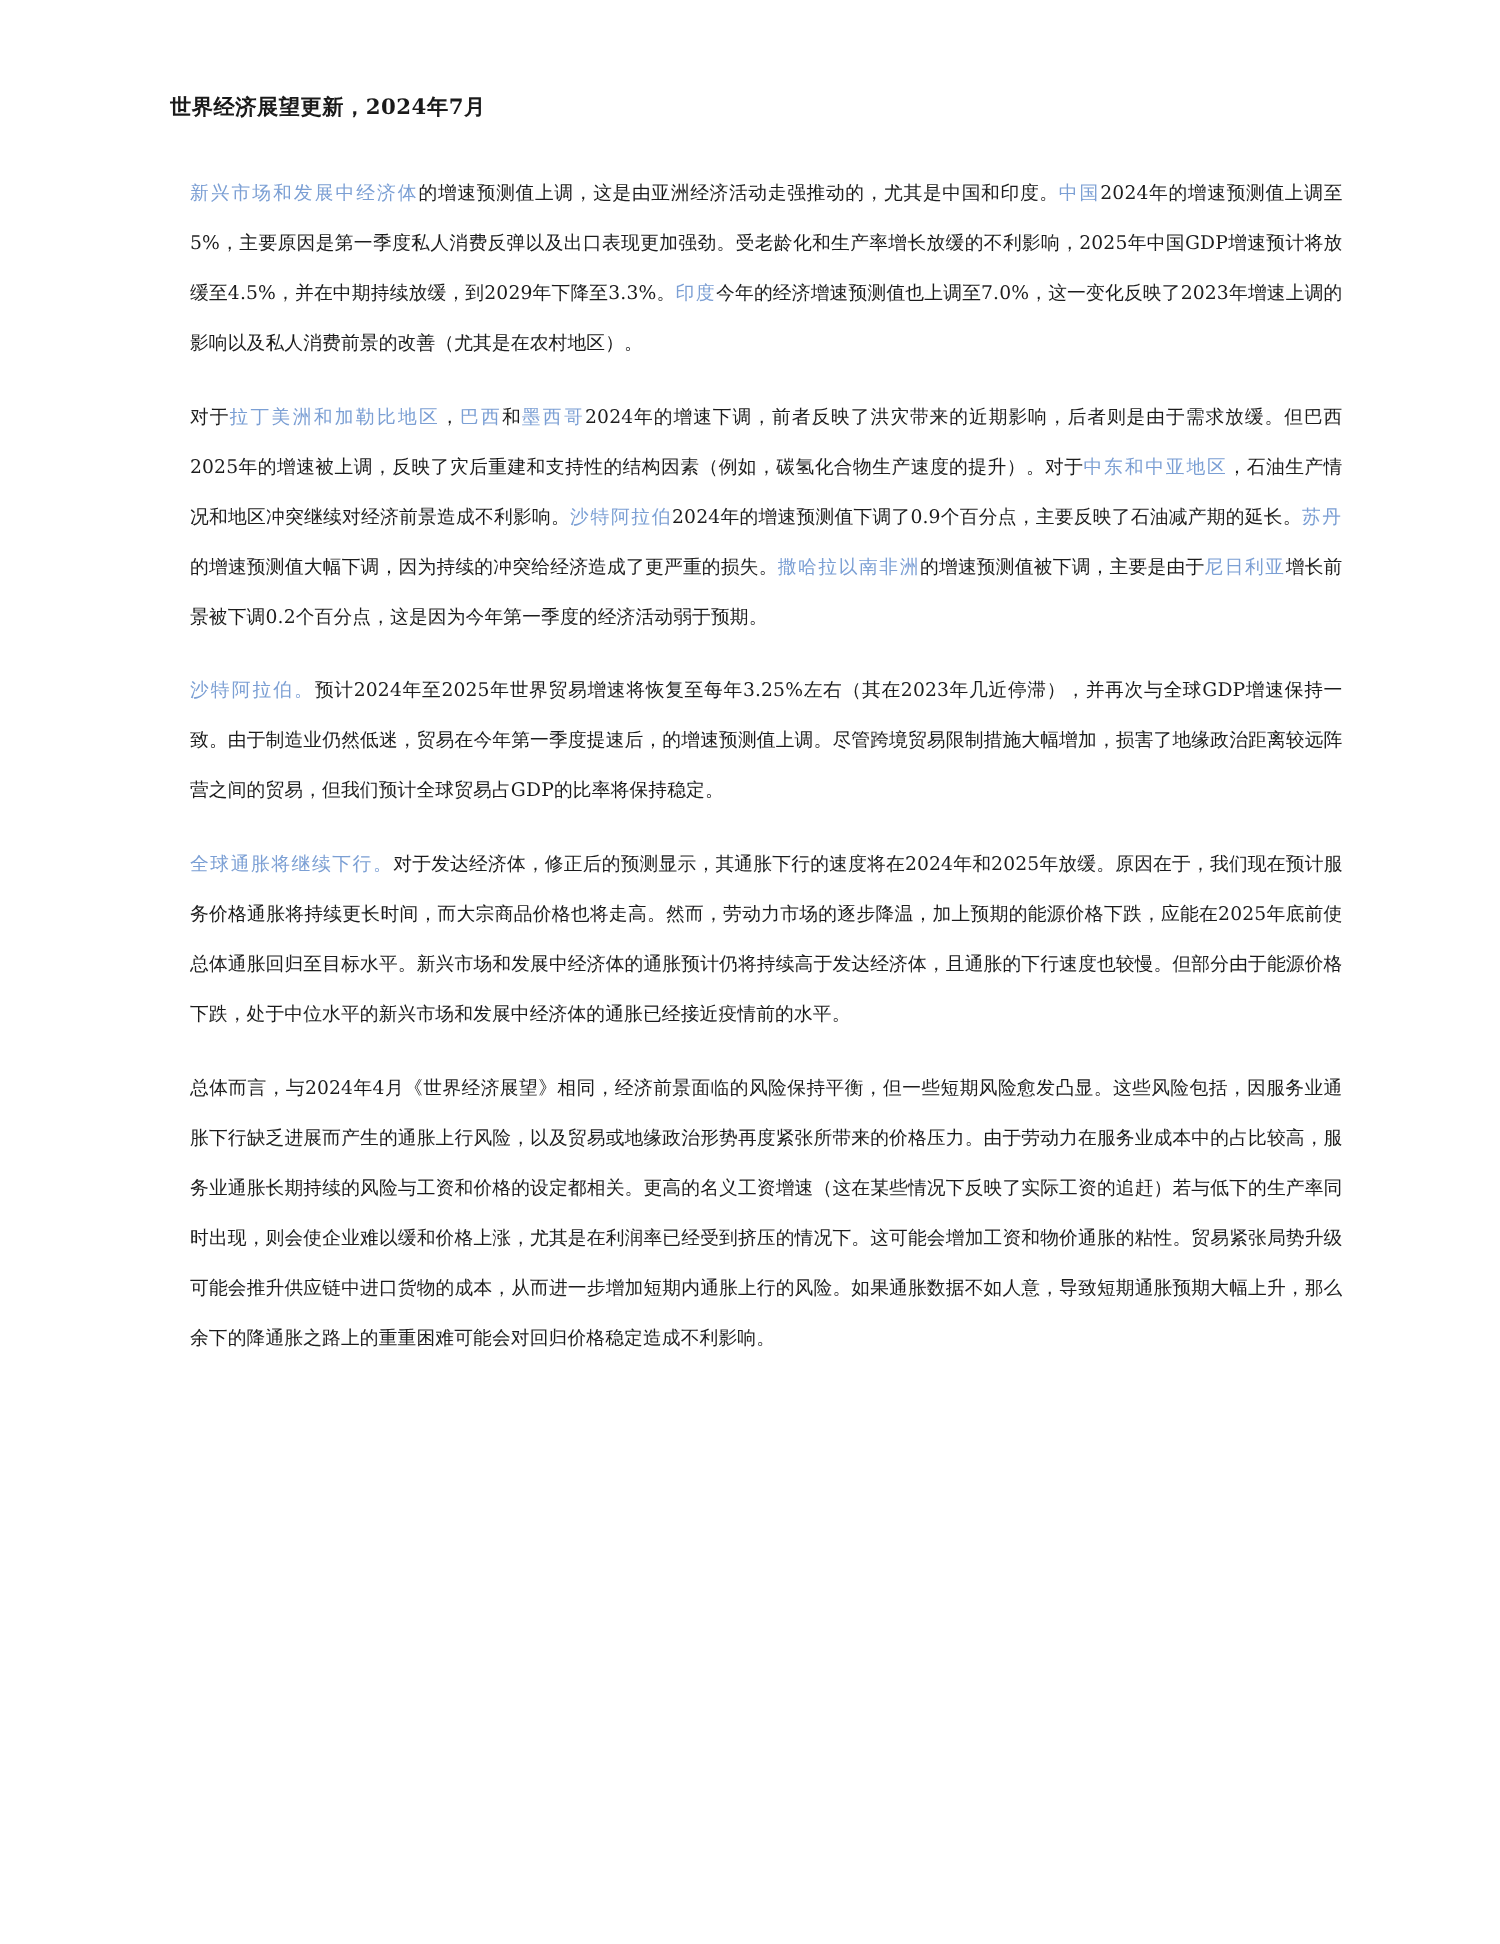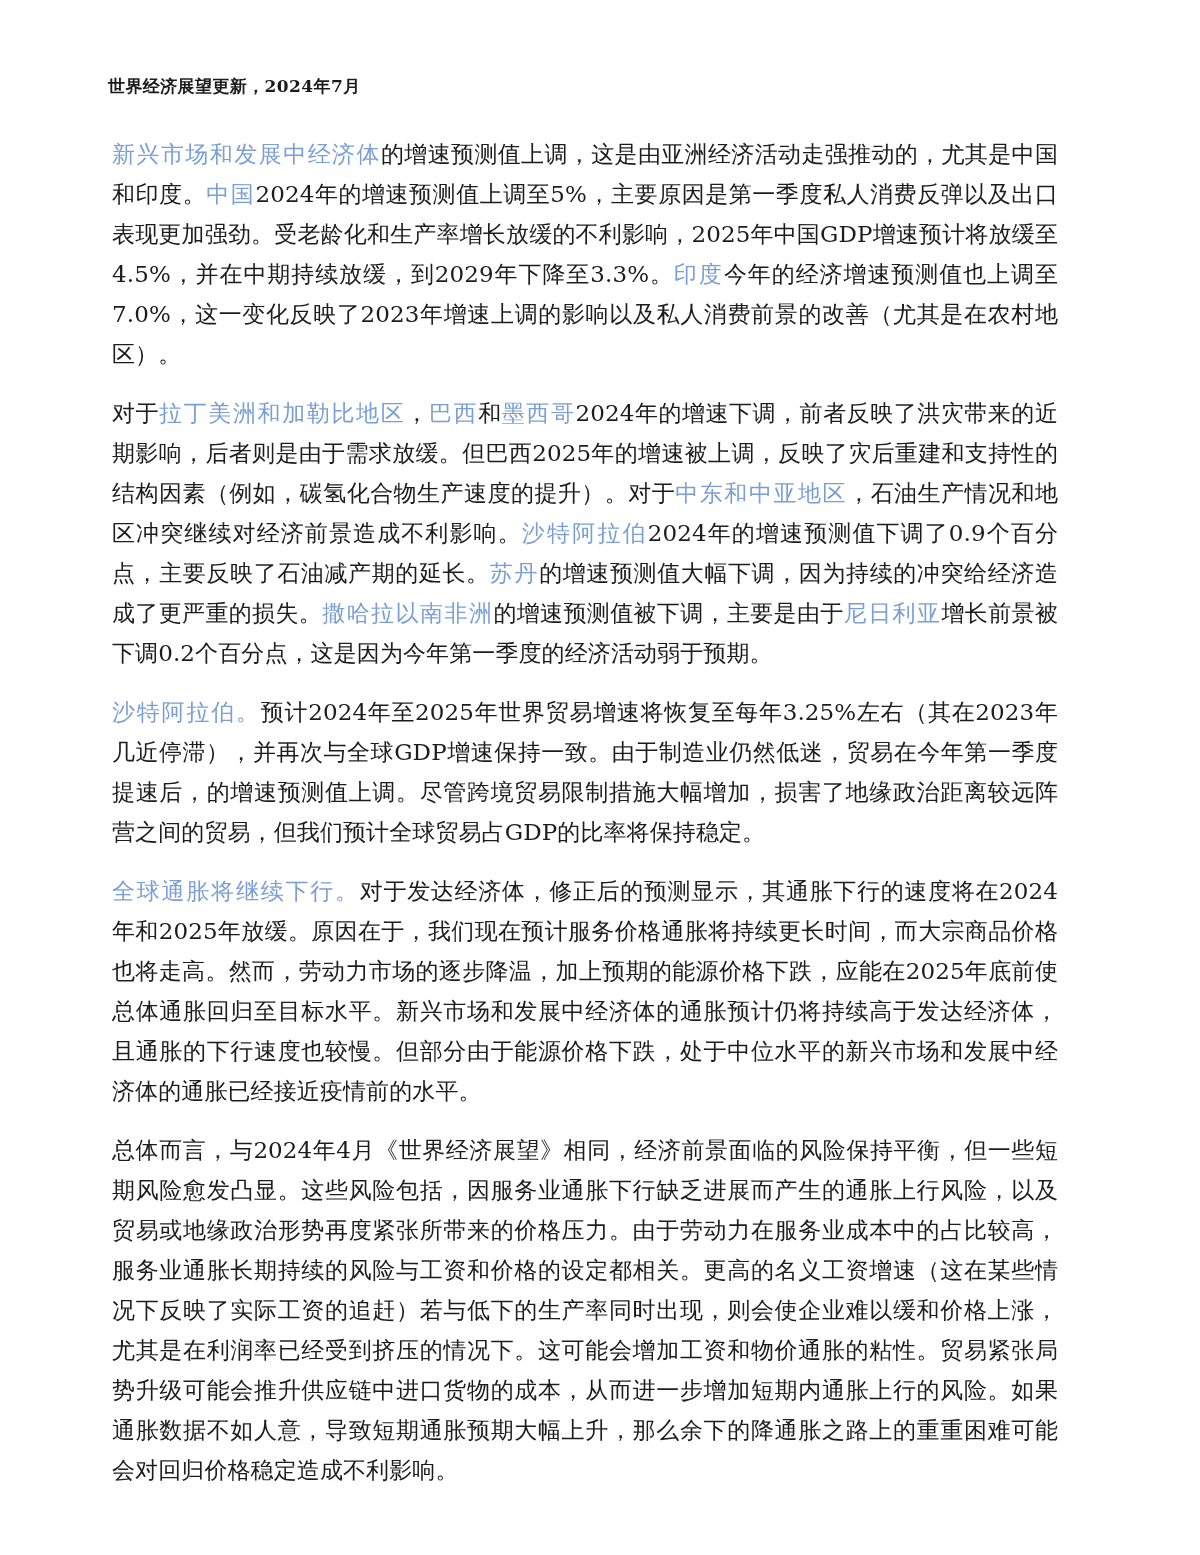--- a/index.html
+++ b/index.html
@@ -12,40 +12,40 @@
     position: relative;
     width: 1200px;
     height: 1555px;
     background: #ffffff;
     box-sizing: border-box;
     overflow: hidden;
     font-family: "DejaVu Serif", "Liberation Serif", serif;
   }
   .content {
     position: absolute;
-    left: 108px;
+    left: 136px;
     top: 0;
     width: 954px;
   }
 
   
   .running-head {
     margin-top: 76px;
     font-family: "DejaVu Serif", "Liberation Serif", serif;
     font-weight: bold;
     font-size: 17px;
     color: #1a1a1a;
     letter-spacing: 0.4px;
     line-height: 1.2;
   }
 
   
   .para {
-    margin: 4px;
-    font-size: 23px;
+    margin: 16px;
+    font-size: 15px;
     line-height: 40px;
     color: #1c1c1c;
     text-align: justify;
     text-justify: inter-character;
     letter-spacing: 0.1px;
   }
   .para + .para {
     margin-top: 19px;
   }
   .first-para {

